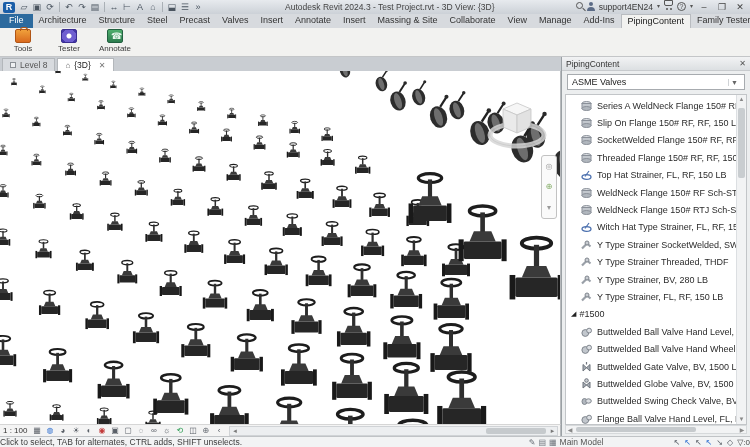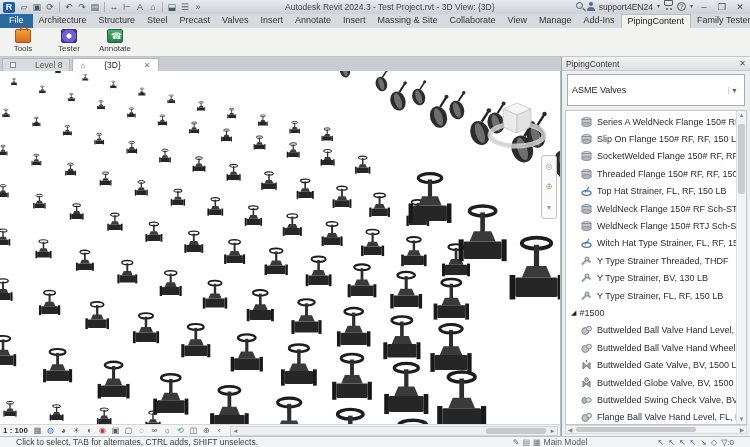--- a/index.html
+++ b/index.html
@@ -41,70 +41,70 @@
   .ico-tools::after { content:""; position:absolute; left:4px; top:-3px; width:6px; height:3px; border:1.5px solid #b05515; border-bottom:none; border-radius:3px 3px 0 0; }
   .ico-upgrade { background:radial-gradient(circle at 50% 50%, #fff 0 2px, #6f5fd0 3px 7px, #4537a8 7px); border-radius:50%; border:1px solid #392d91; }
   .ico-support { background:linear-gradient(#4fae6d,#2e7d4f); border:1px solid #226140; }
   .ico-support::after { content:"☎"; position:absolute; color:#eaf6ee; font-size:9px; left:3px; top:1px; }
 
   
   .main { flex:1; display:flex; min-height:0; }
   .left-col { width:561px; display:flex; flex-direction:column; min-height:0; }
   
   .viewtabs { height:14px; background:#c9cdd2; display:flex; align-items:flex-end; gap:2px; padding-left:2px; flex:0 0 auto; }
-  .vtab { display:flex; align-items:center; gap:19px; font-size:8.5px; padding:1px 7px; }
+  .vtab { display:flex; align-items:center; gap:4px; font-size:8.5px; padding:1px 7px; }
   .vtab.inactive { background:#d8dbdf; border:1px solid #b3b7bb; border-bottom:none; color:#555; }
   .vtab.active { background:#ffffff; border:1px solid #b3b7bb; border-bottom:none; color:#222; }
   .vtab .home { font-size:8px; color:#666; }
   .vtab .x { font-size:8px; color:#777; margin-left:4px; }
   .vtab .sq { width:6px; height:6px; border:1px solid #8a8f95; background:#eef0f2; }
 
   
   .canvas { position:relative; flex:1; background:#fff; overflow:hidden; border-right:1px solid #b7babd; }
   .canvas svg.scene { position:absolute; left:0; top:0; }
   .viewcube { position:absolute; right:12px; top:26px; width:62px; height:56px; opacity:.85; }
   .navbar { position:absolute; right:3px; top:84px; width:16px; height:64px; background:#fafafa; border:1px solid #c2c2c2; border-radius:3px; display:flex; flex-direction:column; align-items:center; justify-content:space-around; color:#9a9a9a; font-size:8px; }
 
   
   .canvas-bottom { height:12px; background:#f4f4f4; border-top:1px solid #d6d6d6; display:flex; align-items:center; flex:0 0 auto; border-right:1px solid #b7babd; }
   .vcb { display:flex; align-items:center; gap:2px; padding:0 3px; }
-  .vcb .scale { font-size:8px; color:#333; margin-right:2px; white-space:nowrap;font-weight:bold; }
+  .vcb .scale { font-size:8px; color:#333; margin-right:2px; white-space:nowrap; }
   .vcb .vi { width:11px; height:10px; font-size:8px; line-height:10px; text-align:center; color:#5a6068; }
   .vcb .vi.blue { color:#2e6fd0; } .vcb .vi.green { color:#2e9e55; } .vcb .vi.red { color:#c23b3b; }
   .hscroll { flex:1; height:10px; margin:0 2px; background:#eceef0; border:1px solid #d0d3d6; display:flex; align-items:center; }
   .hscroll .arr { width:9px; font-size:7px; color:#777; text-align:center; }
   .hscroll .track { flex:1; position:relative; height:100%; }
   .hscroll .thumb { position:absolute; right:2px; top:1px; height:6px; width:60px; background:#c6cacd; border-radius:2px; }
 
   
   .panel { width:189px; background:#eceeef; display:flex; flex-direction:column; border-left:1px solid #9aa0a4; min-height:0; }
   .panel-header { height:14px; background:linear-gradient(#f2f3f4,#dcdfe2); display:flex; align-items:center; padding:0 4px; font-size:8.5px; color:#333; border-bottom:1px solid #c7cacd; flex:0 0 auto; }
   .panel-header .ttl { flex:1; }
   .panel-header .x { color:#555; font-size:8px; }
-  .dropdown { margin:3px 5px; height:32px; background:#fff; border:1px solid #a7abaf; display:flex; align-items:center; padding:0 4px; font-size:9px; color:#222; flex:0 0 auto; }
+  .dropdown { margin:3px 5px; height:16px; background:#fff; border:1px solid #a7abaf; display:flex; align-items:center; padding:0 4px; font-size:9px; color:#222; flex:0 0 auto; }
   .dropdown .val { flex:1; }
   .dropdown .dd { width:12px; text-align:center; color:#666; font-size:7px; border-left:1px solid #d0d3d6; }
   .listwrap { flex:1; margin:1px 3px 0 3px; background:#fff; border:1px solid #c2c5c8; display:flex; min-height:0; }
   .list { flex:1; overflow:hidden; padding-top:2px; }
   .litem { height:17.4px; display:flex; align-items:center; gap:4px; padding-left:14px; white-space:nowrap; overflow:hidden; }
   .litem.group { padding-left:5px; gap:3px;align-items:center; }
   .litem .tri { font-size:7px; color:#222; }
   .litem .txt { font-size:9px; color:#2b2b2b; }
   .licon { width:13px; height:12px; flex:0 0 auto; }
   .vscroll { width:10px; background:#f2f3f4; border-left:1px solid #dcdfe2; display:flex; flex-direction:column; align-items:center; flex:0 0 auto; }
   .vscroll .arr { font-size:6px; color:#888; height:9px; line-height:9px; }
   .vscroll .vtrack { flex:1; width:100%; position:relative; }
   .vscroll .vthumb { position:absolute; left:1px; right:1px; top:4px; height:70px; background:#c9cdd0; border-radius:2px; }
   .panel-hscroll { height:9px; margin:0 3px 2px 3px; background:#f2f3f4; border:1px solid #d6d9db; display:flex; align-items:center; flex:0 0 auto; }
   .panel-hscroll .arr { width:8px; font-size:6px; color:#888; text-align:center; }
   .panel-hscroll .track { flex:1; height:100%; position:relative; }
   .panel-hscroll .thumb { position:absolute; left:2px; top:1px; height:5px; width:120px; background:#c6cacd; border-radius:2px; }
 
   
-  .statusbar { height:11px; background:#f2f3f4; border-top:1px solid #c0c3c6; display:flex; align-items:center; padding:0 16px; font-size:8.5px; color:#3c3c3c; flex:0 0 auto; }
+  .statusbar { height:11px; background:#f2f3f4; border-top:1px solid #c0c3c6; display:flex; align-items:center; padding:0 0; font-size:8.5px; color:#3c3c3c; flex:0 0 auto; }
   .statusbar .hint { flex:1; white-space:nowrap; overflow:hidden; }
   .sgroup { display:flex; align-items:center; gap:3px; margin-right:70px; color:#555; }
   .sgroup .gi { font-size:8px; color:#6a7078; }
   .rgroup { display:flex; align-items:center; gap:4px; }
   .rgroup .ri { font-size:8px; color:#5a6068; }
   .rgroup .ri.blue { color:#2e6fd0; }
   .filterct { font-size:8px; color:#444; }
 </style>
 </head>
 <body>
@@ -1184,28 +1184,35 @@
                   <ellipse cx="6" cy="8" rx="4.5" ry="2.4" fill="none" stroke="#4a6fae" stroke-width="1.3"></ellipse>
                   <path d="M4.5 7.5 L8.5 2" stroke="#4a6fae" stroke-width="1.2" fill="none"></path>
                 </svg></span>
               <span class="txt">Witch Hat Type Strainer, FL, RF, 150 LB</span>
             </div>
             <div class="litem">
               <span class="licon"><svg width="13" height="12" viewBox="0 0 12 12">
                   <path d="M1.5 9.5 L6.5 4.5 L10 7.5" stroke="#9aa0a8" stroke-width="2.2" fill="none"></path>
                   <circle cx="6.5" cy="4" r="2" fill="#c9cdd2" stroke="#80868e"></circle>
                 </svg></span>
-              <span class="txt">Y Type Strainer Threaded, THDF</span>
+              <span class="txt">Y Type Strainer SocketWelded, SW</span>
             </div>
             <div class="litem">
               <span class="licon"><svg width="13" height="12" viewBox="0 0 12 12">
                   <path d="M1.5 9.5 L6.5 4.5 L10 7.5" stroke="#9aa0a8" stroke-width="2.2" fill="none"></path>
                   <circle cx="6.5" cy="4" r="2" fill="#c9cdd2" stroke="#80868e"></circle>
                 </svg></span>
-              <span class="txt">Y Type Strainer, BV, 130 LB</span>
+              <span class="txt">Y Type Strainer Threaded, THDF</span>
+            </div>
+            <div class="litem">
+              <span class="licon"><svg width="13" height="12" viewBox="0 0 12 12">
+                  <path d="M1.5 9.5 L6.5 4.5 L10 7.5" stroke="#9aa0a8" stroke-width="2.2" fill="none"></path>
+                  <circle cx="6.5" cy="4" r="2" fill="#c9cdd2" stroke="#80868e"></circle>
+                </svg></span>
+              <span class="txt">Y Type Strainer, BV, 280 LB</span>
             </div>
             <div class="litem">
               <span class="licon"><svg width="13" height="12" viewBox="0 0 12 12">
                   <path d="M1.5 9.5 L6.5 4.5 L10 7.5" stroke="#9aa0a8" stroke-width="2.2" fill="none"></path>
                   <circle cx="6.5" cy="4" r="2" fill="#c9cdd2" stroke="#80868e"></circle>
                 </svg></span>
               <span class="txt">Y Type Strainer, FL, RF, 150 LB</span>
             </div>
             <div class="litem group">
               <span class="tri">◢</span>

